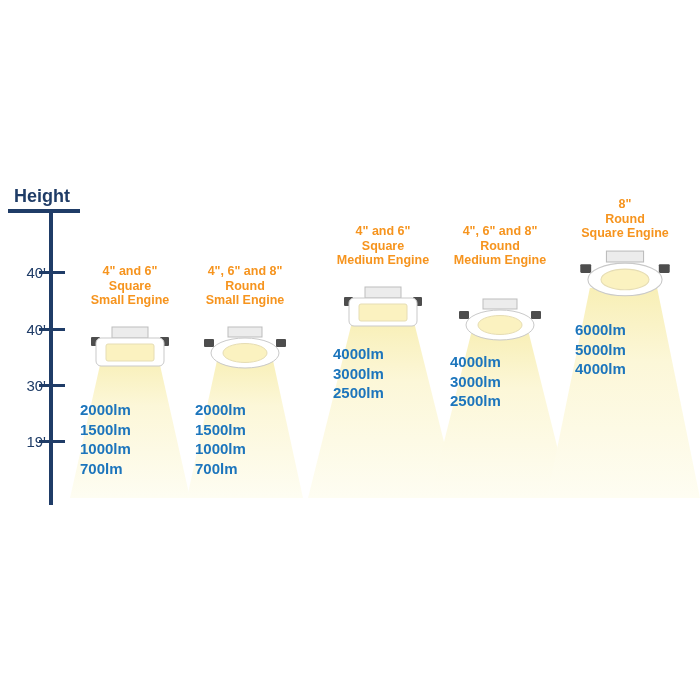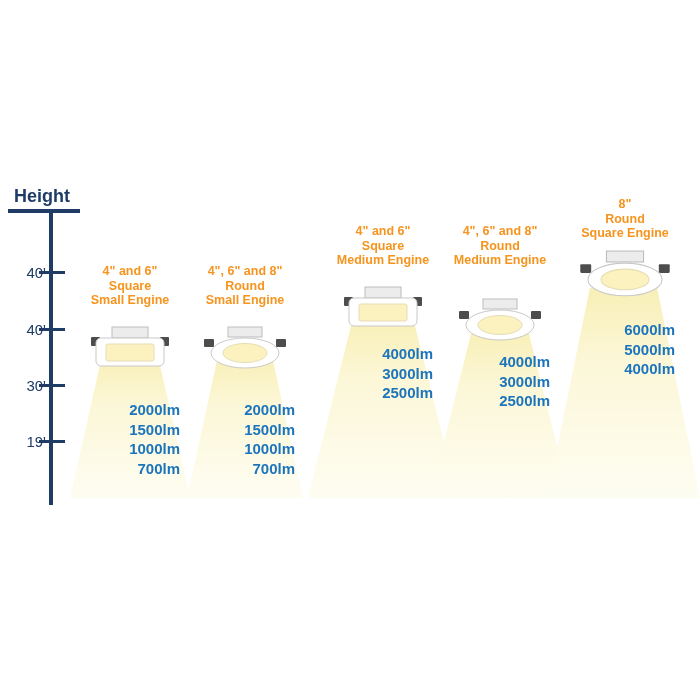--- a/index.html
+++ b/index.html
@@ -23,21 +23,21 @@
   .header{
     position:absolute;width:120px;text-align:center;font-size:12.5px;font-weight:bold;
     line-height:14.5px;color:var(--header-orange);z-index:3;
   }
   .cone{
     position:absolute;z-index:1;
     background:linear-gradient(180deg,#f8efb6 0%,#fcf7d8 35%,#fefdf2 100%);
   }
   .fixture{position:absolute;z-index:2;}
   .lumens{
-    position:absolute;width:100px;text-align:right;font-size:15px;font-weight:bold;
+    position:absolute;width:100px;text-align:left;font-size:15px;font-weight:bold;
     line-height:19.5px;color:var(--lumen-blue);z-index:3;
   }
 </style>
 </head>
 <body>
 
 <div id="stage">
 
   <div class="height-title">Height</div>
   <div class="title-underline"></div>

